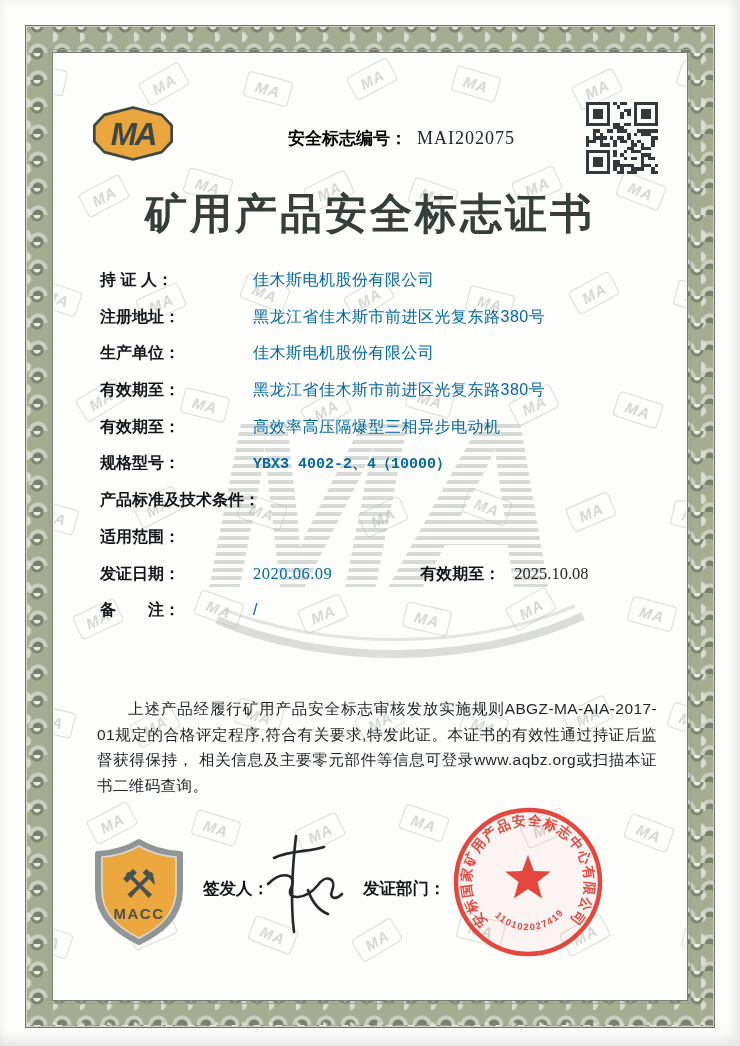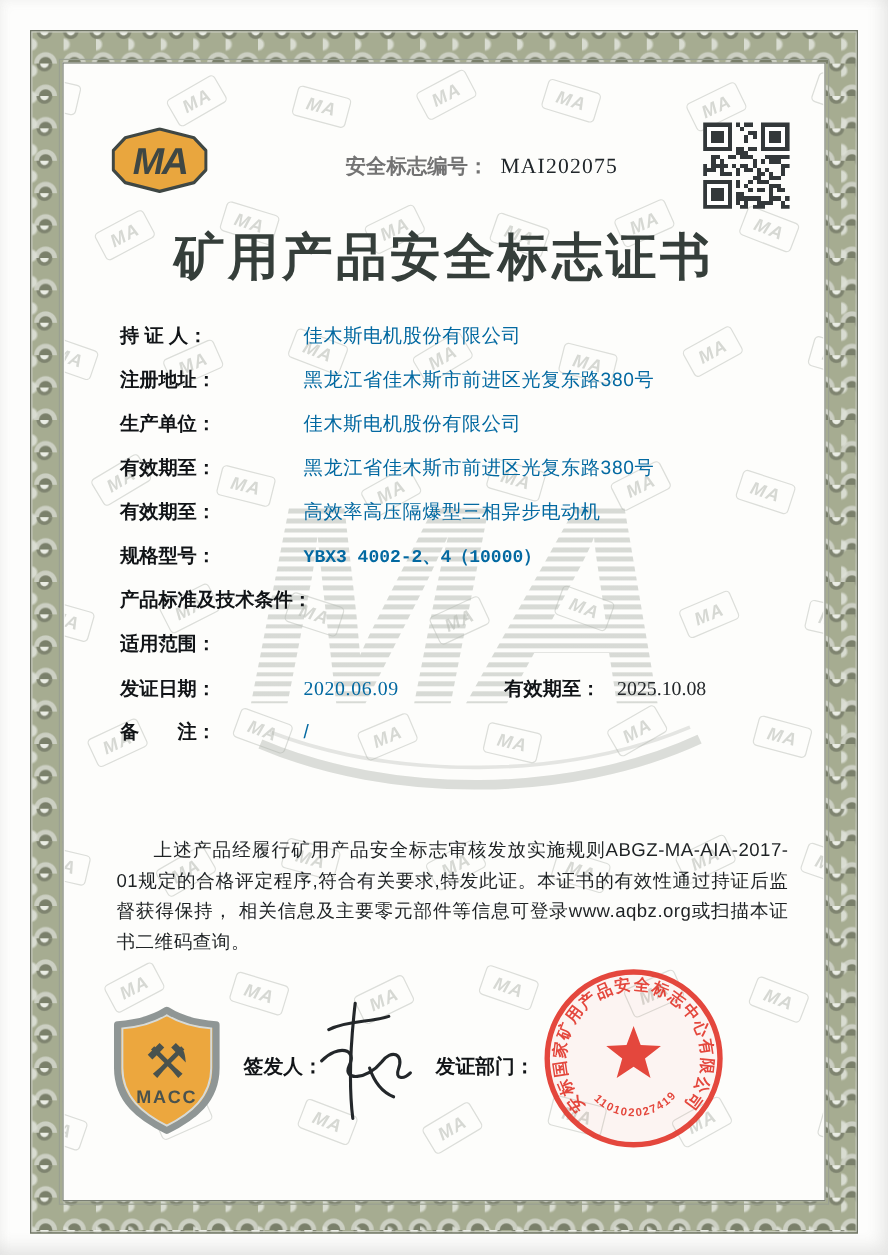--- a/index.html
+++ b/index.html
@@ -39,21 +39,21 @@
     position:absolute; left:205px; top:368px; z-index:1; pointer-events:none;
     font:italic 900 238px "Liberation Sans",sans-serif; letter-spacing:-10px;
     background:repeating-linear-gradient(180deg, rgba(178,183,176,.5) 0 4px, rgba(255,255,255,0) 4px 8px);
     -webkit-background-clip:text; background-clip:text; color:transparent;
   }
   .swoosh{position:absolute; left:205px; top:598px; z-index:1; pointer-events:none;}
   .content{position:absolute; inset:0; z-index:2;}
   
   .ma-logo{position:absolute; left:93px; top:106px;}
   .cert-no{position:absolute; left:288px; top:127px; white-space:nowrap;}
-  .cert-no .lab{font-size:17px; font-weight:700; color:#737373;}
+  .cert-no .lab{font-size:17px; font-weight:700; color:#000000;}
   .cert-no .num{font-family:"Liberation Serif","DejaVu Serif",serif; font-size:18px; color:#20262a; letter-spacing:1px; margin-left:10px;}
   .qr{position:absolute; left:586px; top:102px; width:72px; height:72px;}
   .title{
     position:absolute; left:0; right:0; top:186px; margin:0; text-align:center;
     font-family:"Liberation Serif","DejaVu Serif",serif;
     font-size:42px; font-weight:800; letter-spacing:3px; color:#353e3a;
   }
   
   .fields{position:absolute; left:100px; top:264px; width:570px;}
   .frow{position:relative; height:36.7px; font-size:16px; display:flex; align-items:baseline; padding-top:6px; box-sizing:border-box;}

